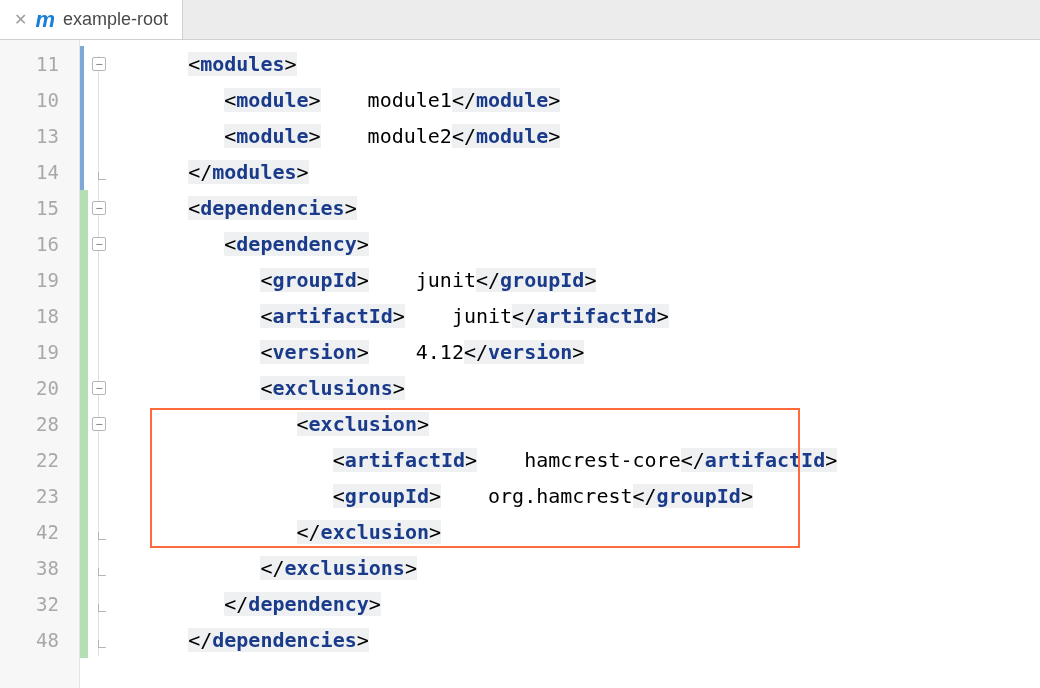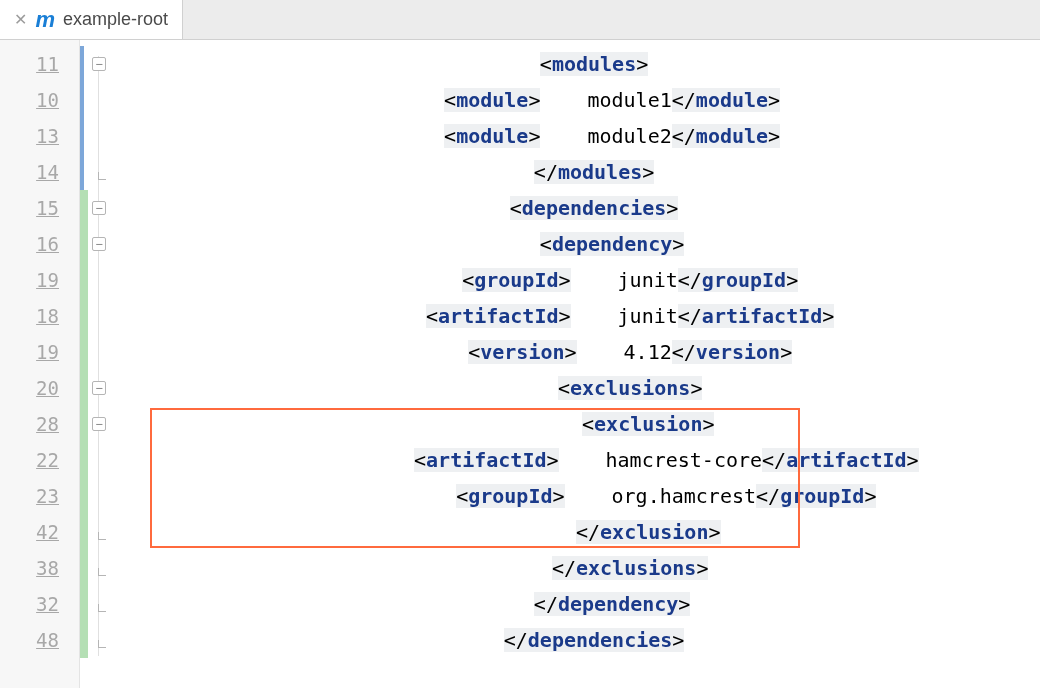--- a/index.html
+++ b/index.html
@@ -51,21 +51,20 @@
     border-right: 1px solid #e4e4e4;
     padding-top: 6px;
   }
   .gutter .ln {
     height: 36px;
     line-height: 36px;
     color: #a8a8a8;
     font-size: 19px;
     text-align: right;
     padding-right: 20px;
-    text-decoration: underline;
   }
   .vcs-strip {
     position: absolute;
     left: 80px;
     top: 0;
     width: 8px;
     height: 100%;
     pointer-events: none;
   }
   .vcs-strip .blue {
@@ -105,23 +104,22 @@
   }
   .fold-strip .fline {
     position: absolute;
     left: 10px;
     width: 1px;
     background: #e0e0e0;
   }
   .code {
     flex: 1;
     padding-top: 6px;
-    padding-left: 32px;
+    padding-left: 72px;
     white-space: pre;
-    text-align: center;
   }
   .code .row {
     height: 36px;
     line-height: 36px;
   }
   .pun { color: #000000; background: #eef0f2; }
   .tag { color: #1a3a8a; font-weight: 700; background: #eef0f2; }
   .txt { color: #000000; margin-left: 47px; }
   .highlight-box {
     position: absolute;

